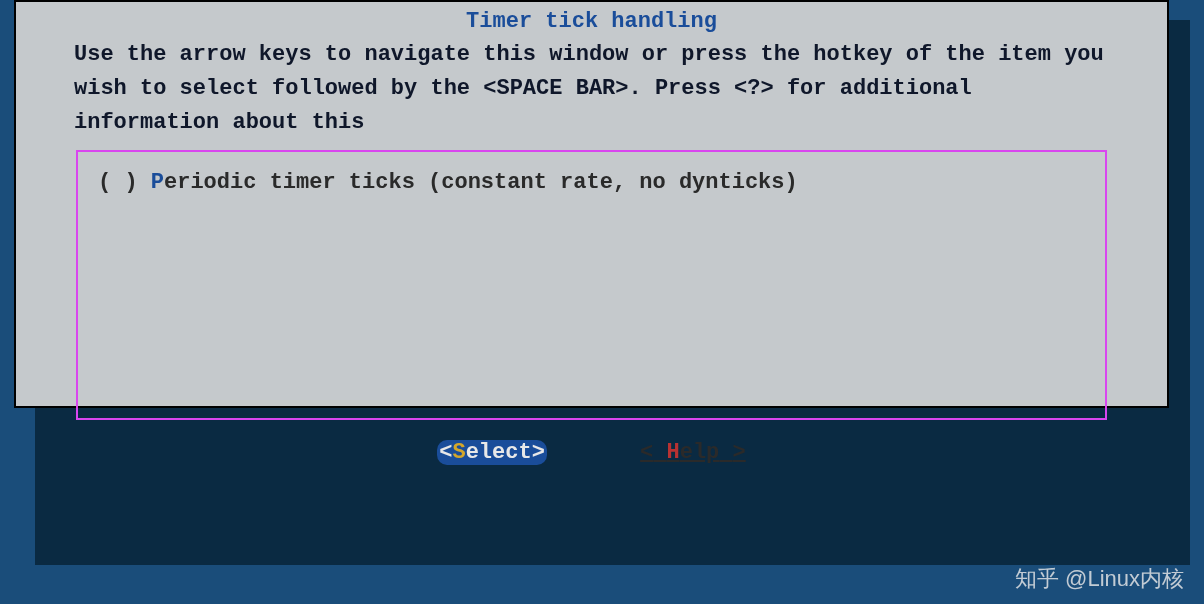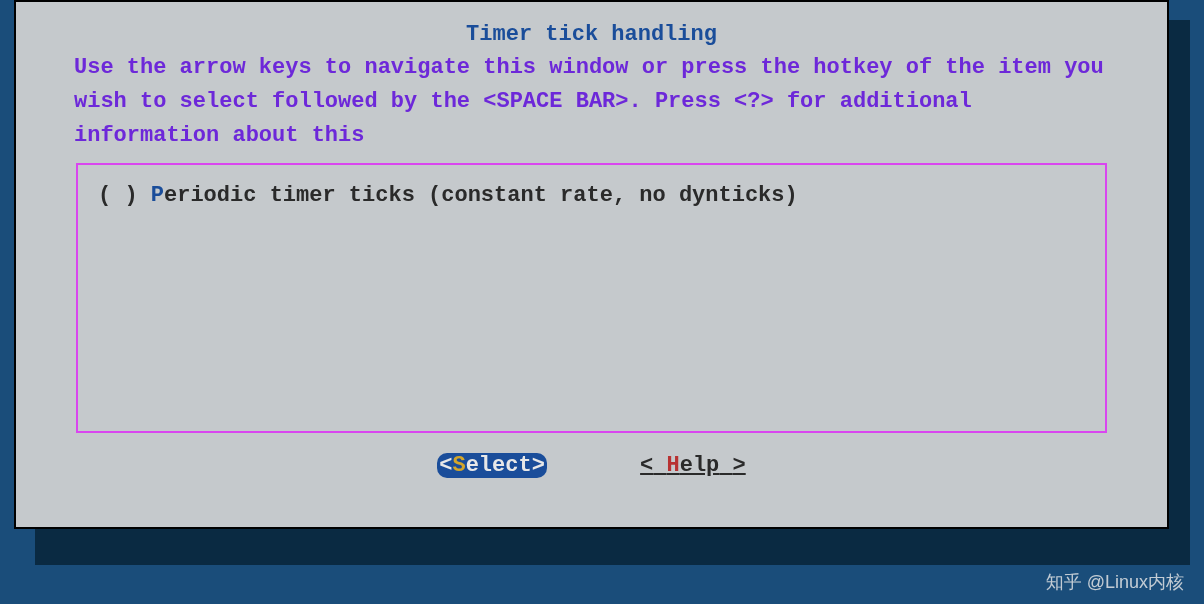--- a/index.html
+++ b/index.html
@@ -20,34 +20,34 @@
       width: 1155px;
       height: 545px;
       background: #0a2a42;
       z-index: 1;
     }
     .dialog {
       position: absolute;
       top: 0;
       left: 14px;
       width: 1155px;
-      height: 529px;
+      height: 408px;
       background: #c5c9cc;
       border: 2px solid #000;
       z-index: 2;
-      padding: 20px 20px;
+      padding: 7px 20px;
     }
     .title {
       text-align: center;
       color: #1a4d9a;
       font-weight: bold;
       margin-bottom: 4px;
     }
     .help-text {
-      color: #6d28d9;
+      color: #0f172a;
       line-height: 1.55;
       margin-bottom: 10px;
       padding: 0 38px;
     }
     .options-box {
       border: 2px solid #d946ef;
       height: 270px;
       padding: 14px 10px;
       margin: 0 40px 20px 40px;
       position: relative;
@@ -99,21 +99,21 @@
     .btn-active .btn-hotkey { color: #d4a62a; }
     .btn-inactive { color: #2a2a2a; text-decoration: underline; }
     .btn-inactive .btn-hotkey { color: #b83232; }
     .watermark {
       position: absolute;
       bottom: 10px;
       right: 20px;
       color: #e0e2e4;
       font-family: sans-serif;
       font-weight: normal;
-      font-size: 18px;
+      font-size: 22px;
       z-index: 5;
       opacity: 0.85;
     }
   </style>
 </head>
 <body>
 
 <div class="shadow"></div>
 
 <div class="dialog">

